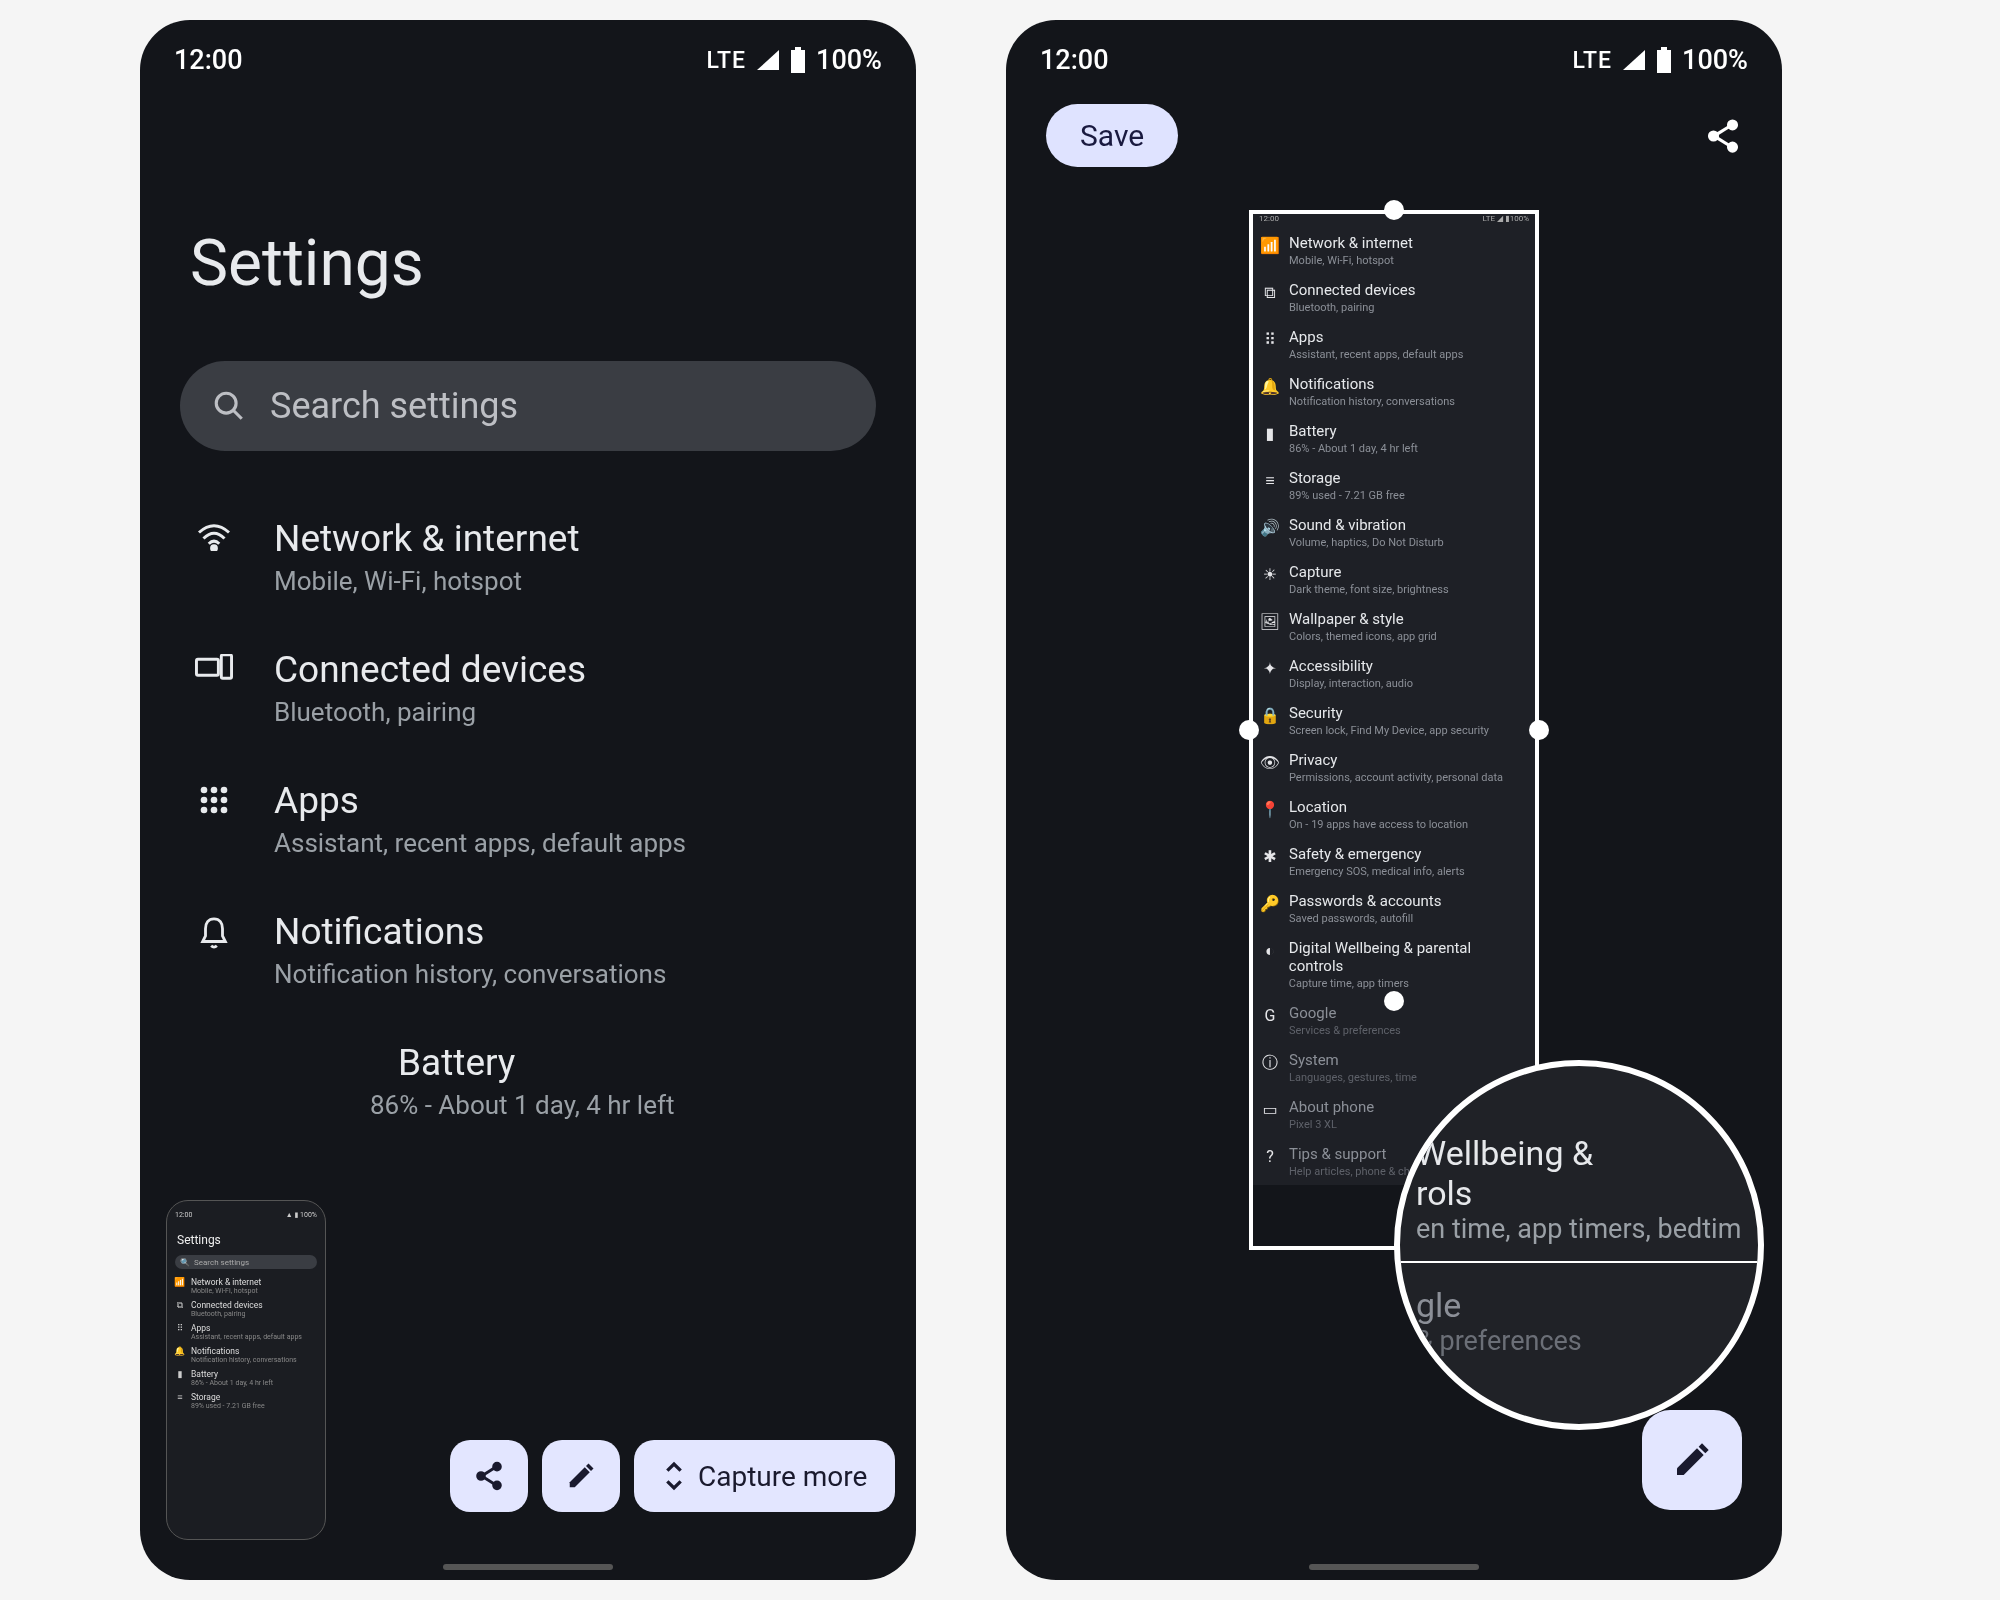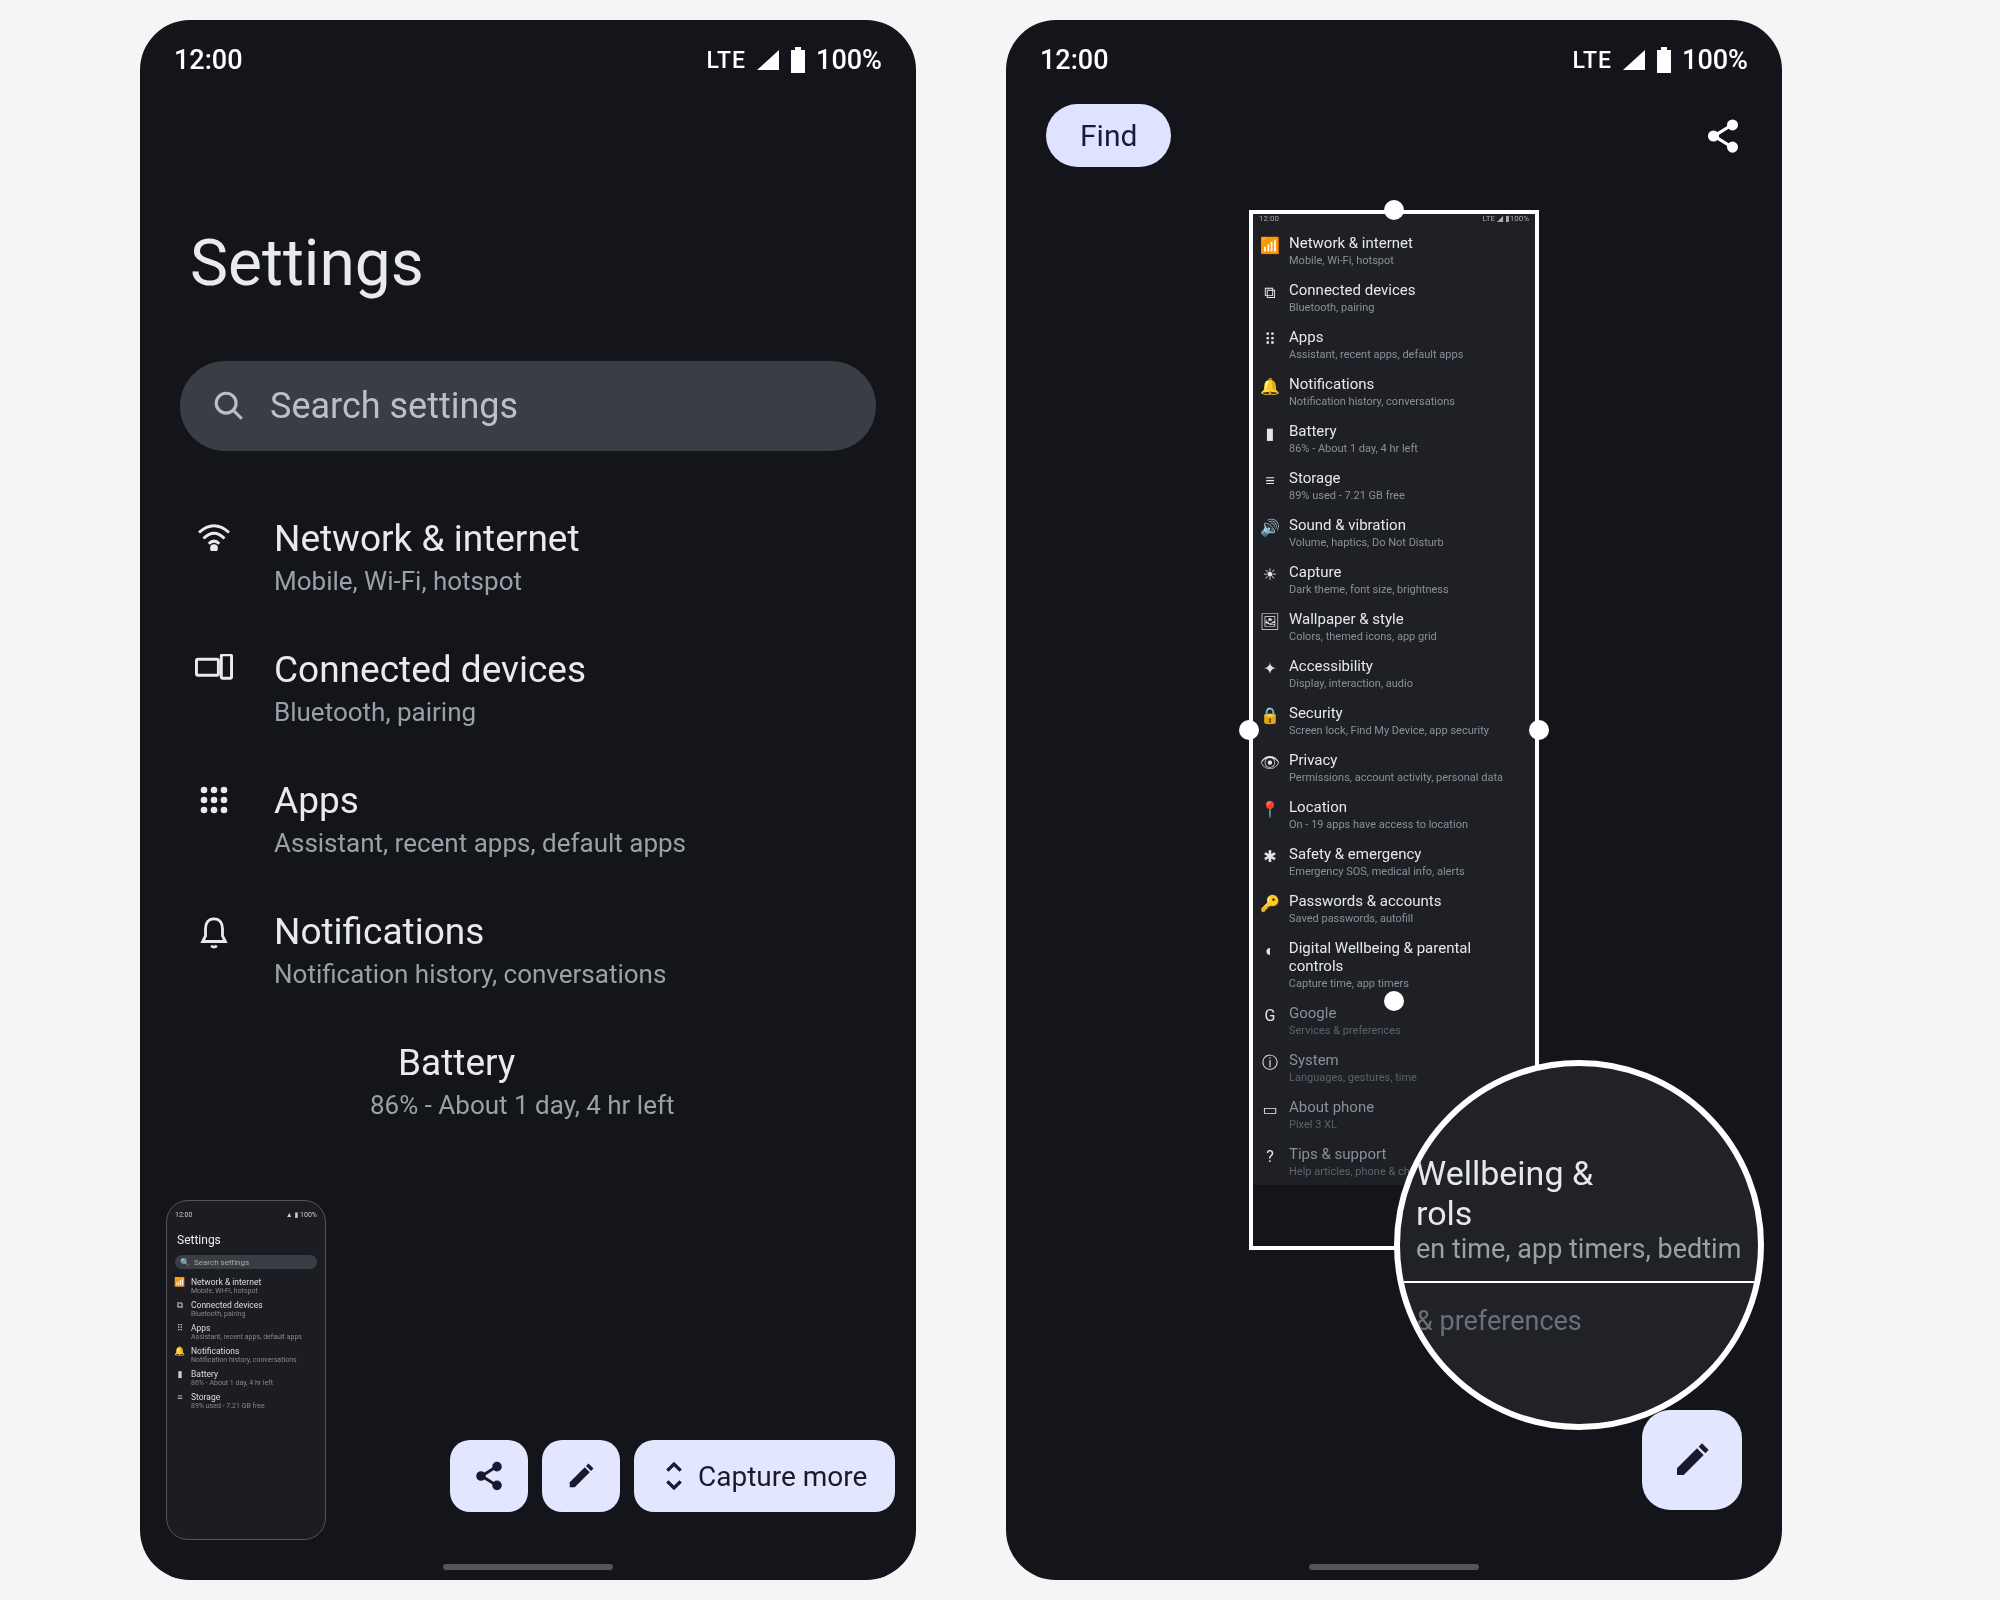--- a/index.html
+++ b/index.html
@@ -379,21 +379,21 @@
           <svg width="16" height="26" viewBox="0 0 16 26">
             <rect x="5" y="0" width="6" height="3" fill="#fff"></rect>
             <rect x="1" y="3" width="14" height="23" fill="#fff"></rect>
           </svg>
         </span>
       <span>100%</span>
     </div>
   </div>
 
   <div class="editor-top">
-    <div class="save-chip"><span>Find</span></div>
+    <div class="save-chip"><span>Save</span></div>
     <span>
       <svg width="38" height="38" viewBox="0 0 24 24" fill="none" stroke="#fff" stroke-width="2">
           <circle cx="6" cy="12" r="2.5" fill="#fff"></circle>
           <circle cx="18" cy="5" r="2.5" fill="#fff"></circle>
           <circle cx="18" cy="19" r="2.5" fill="#fff"></circle>
           <line x1="8" y1="11" x2="16" y2="6"></line>
           <line x1="8" y1="13" x2="16" y2="18"></line>
         </svg>
     </span>
   </div>
@@ -559,20 +559,21 @@
   </div>
 
   <div class="magnifier">
     <div>
       <div class="bigline">Wellbeing &amp;</div>
       <div class="bigline">rols</div>
       <div class="subline">en time, app timers, bedtim</div>
     </div>
     <div class="divider"></div>
     <div class="dim">
+      <div class="bigline">gle</div>
       <div class="subline">&amp; preferences</div>
     </div>
   </div>
 
   <div class="edit-fab">
     <svg width="40" height="40" viewBox="0 0 24 24" fill="#1a1a2e">
         <path d="M3 17 L3 21 L7 21 L19 9 L15 5 Z"></path>
         <path d="M16 4 L20 8 L22 6 L18 2 Z"></path>
       </svg>
   </div>

